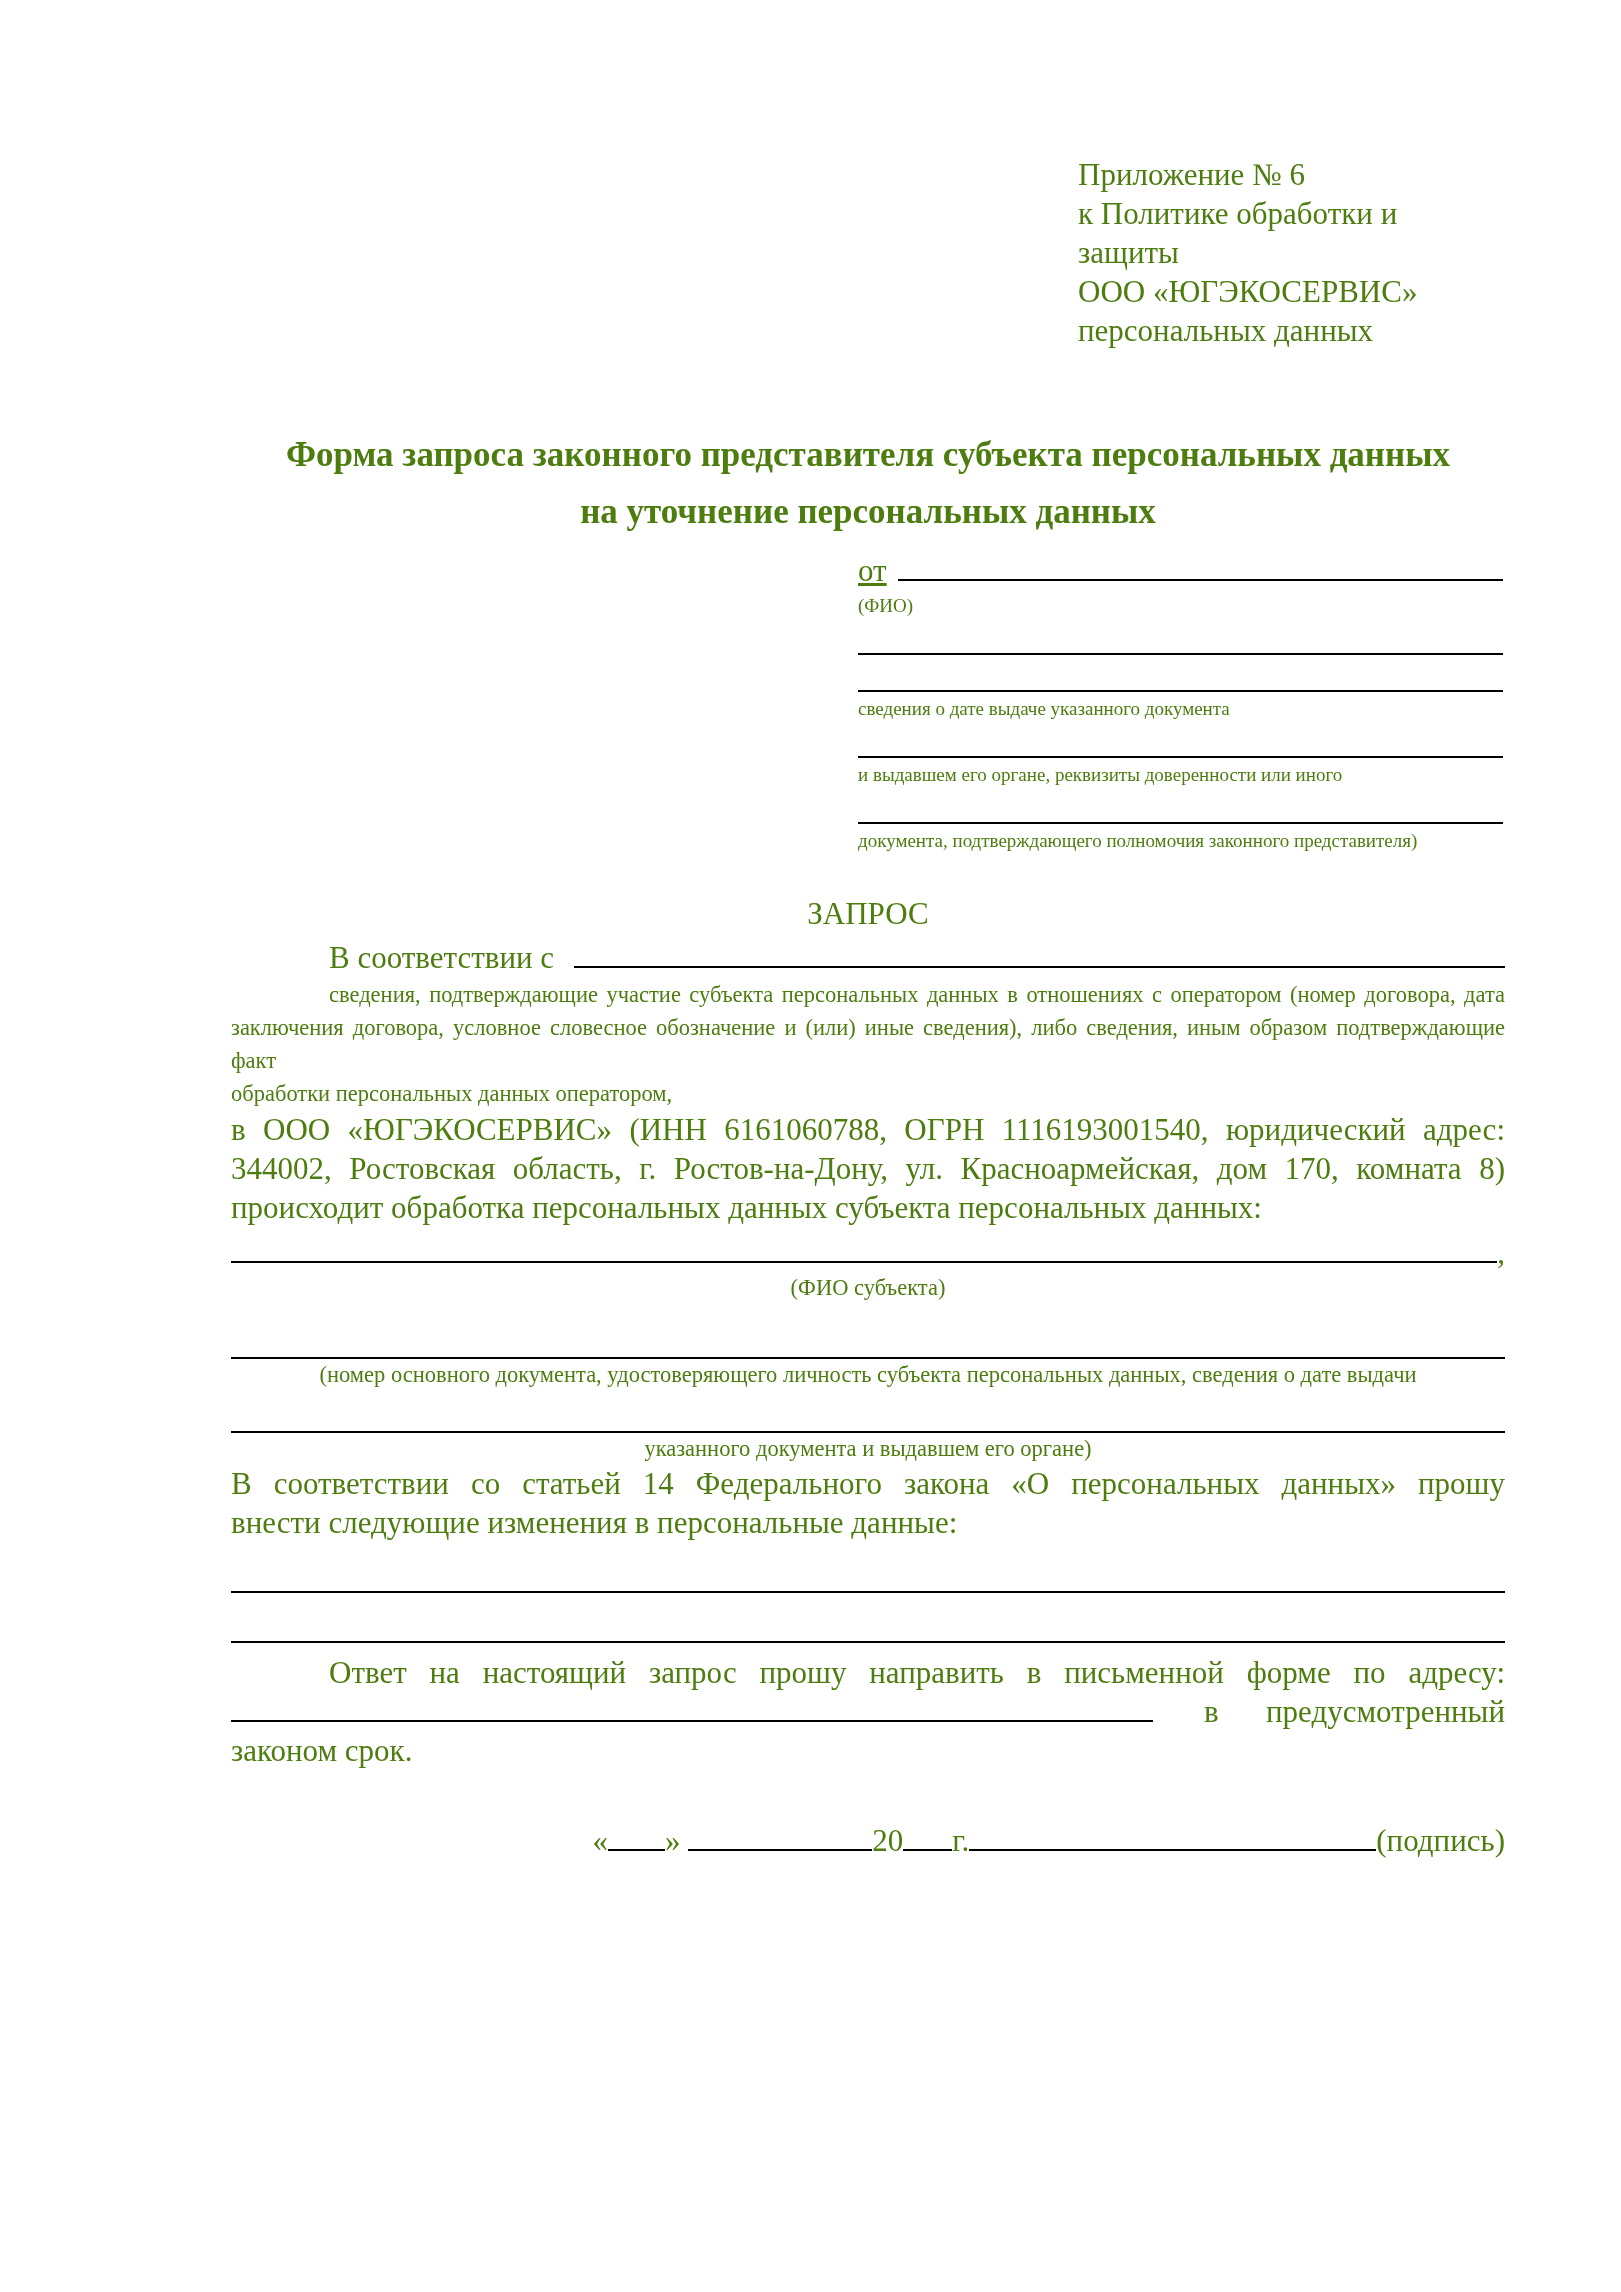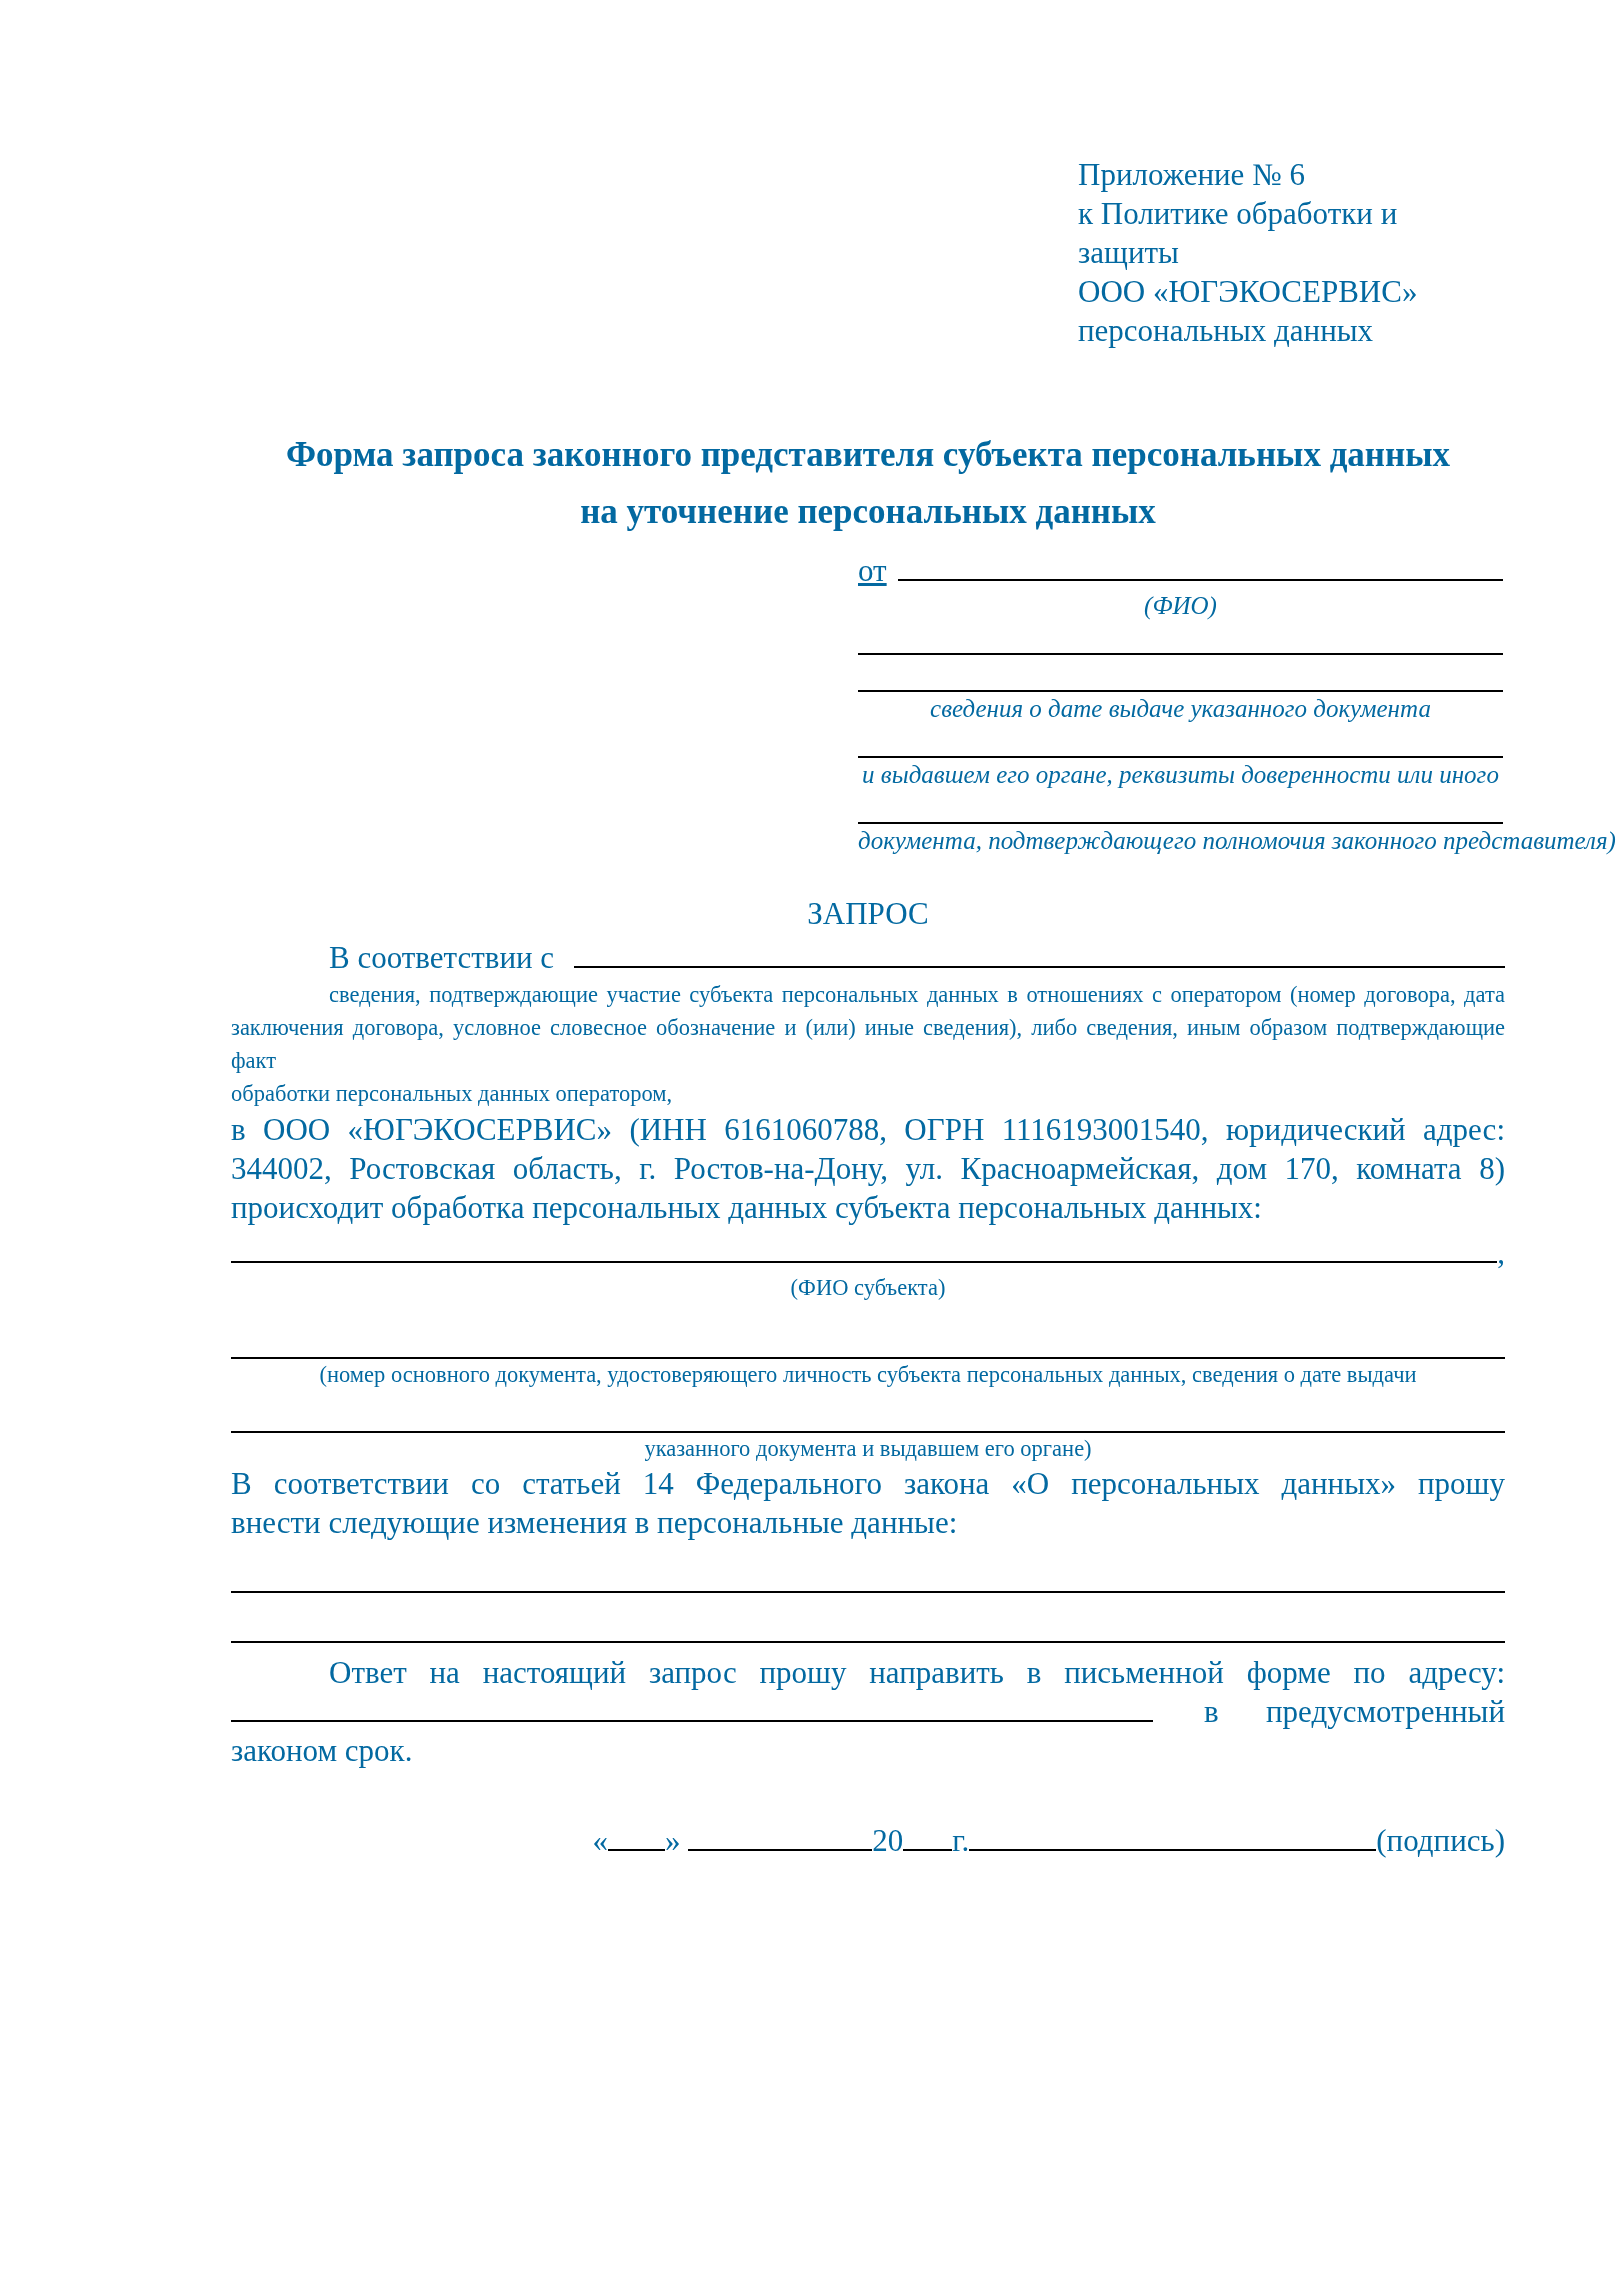--- a/index.html
+++ b/index.html
@@ -1,36 +1,36 @@
 <!DOCTYPE html>
 <html><head>
 <meta charset="utf-8">
 <style>
   * { margin:0; padding:0; box-sizing:border-box; }
   html,body { background:#ffffff; }
   .page {
     position:relative;
     width:1621px; height:2293px;
-    background:#ffffff; color:#0369a1;
+    background:#ffffff; color:#4d7c0f;
     font-family:"Liberation Serif","DejaVu Serif",serif;
     font-size:31px;
     padding:155px 116px 0 231px;
     overflow:hidden;
   }
   
   .appendix-note { margin-left:847px; line-height:39px; }
   
   .doc-title { margin-top:76px; text-align:center; font-weight:bold; font-size:35px; line-height:57px; }
   
   .addr { margin-left:627px; width:645px; margin-top:11.8px; }
   .addr-org { line-height:39px; }
   .from-row { display:flex; align-items:baseline; height:39px;text-decoration:underline; }
   .from-row .lbl { margin-right:11.8px; }
   .fill { flex:1; border-bottom:2.9px solid #000; height:29px; }
-  .caption { font-size:25px; line-height:29px; text-align:center; white-space:nowrap;font-style:italic; }
+  .caption { font-size:19px; line-height:29px; text-align:left; white-space:nowrap; }
   .blank-line { height:35px; border-bottom:2.9px solid #000; margin-bottom:2px; }
   
   .request-heading { margin-top:39px; text-align:center; line-height:39px; }
   .accordance { display:flex; align-items:baseline; line-height:41px; margin-top:3.9px; }
   .accordance .lead { padding-left:98px; margin-right:19.6px; white-space:nowrap; }
   .note-line { font-size:22.5px; line-height:33px; text-align:justify; text-align-last:justify; }
   .note-line.first { padding-left:98px; }
   .note-line.last { text-align-last:left; }
   .body-line { line-height:39px; text-align:justify; text-align-last:justify; }
   .body-line.no-stretch { text-align-last:left; }

